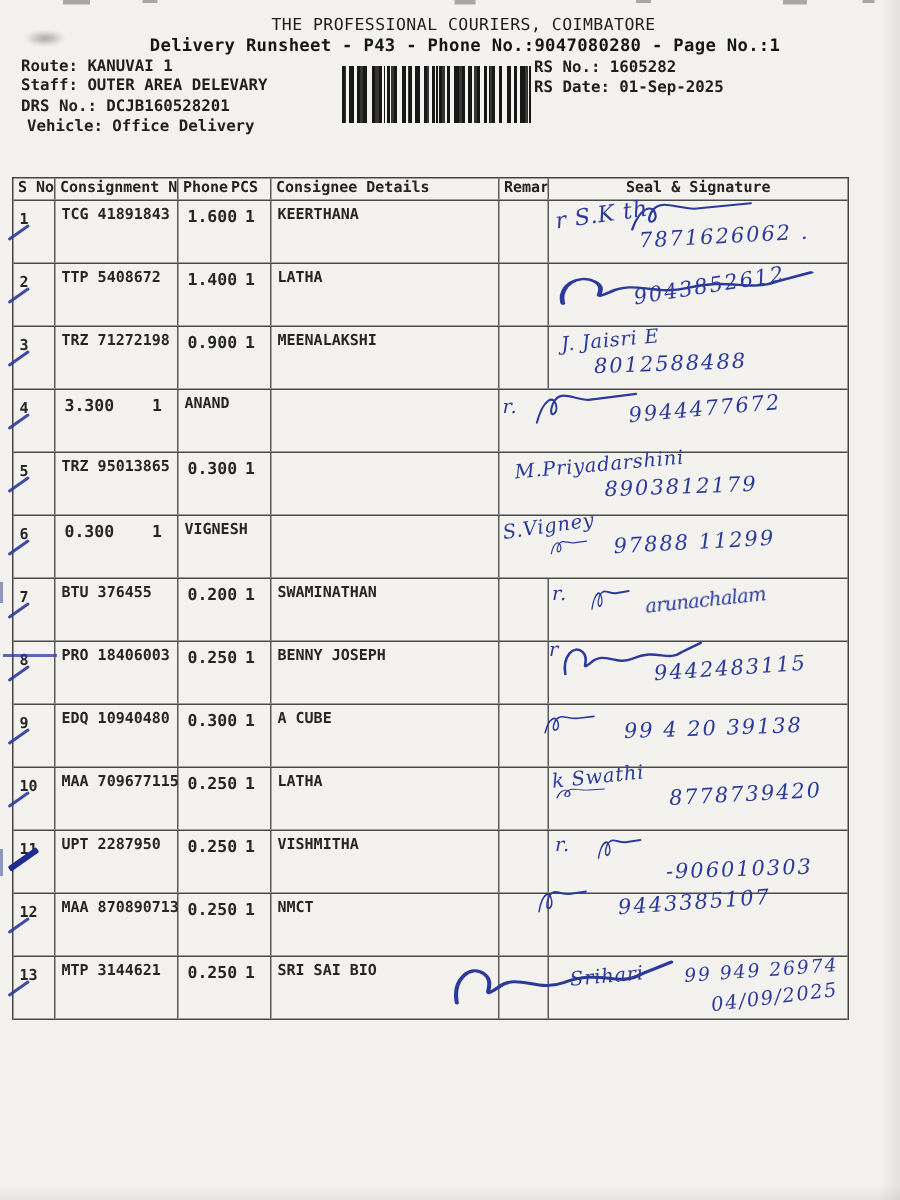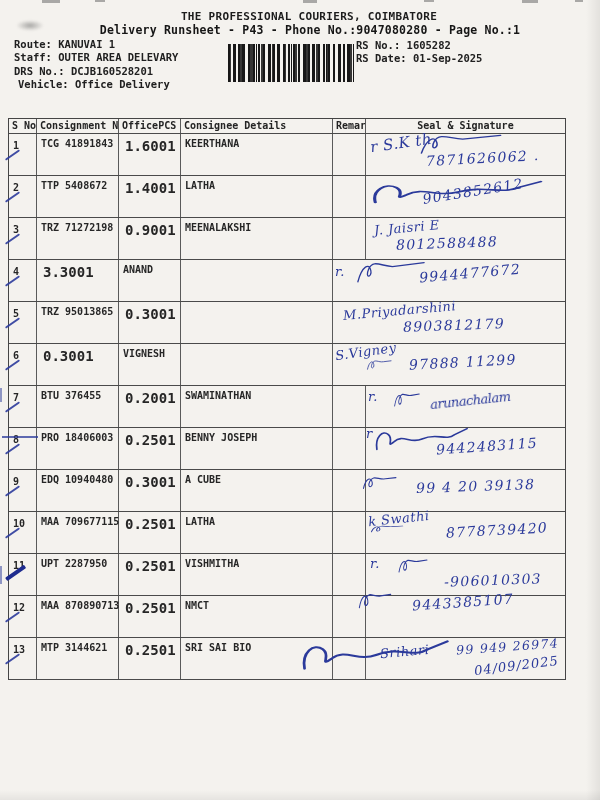--- a/index.html
+++ b/index.html
@@ -4,21 +4,21 @@
 <style>
   html,body{margin:0;padding:0;background:#d8d5d0;}
   .page{position:relative;width:600px;height:800px;background:#f4f2ee;overflow:hidden;
         font-family:"DejaVu Sans Mono","Liberation Mono",monospace;}
   .page::after{content:"";position:absolute;right:0;top:0;width:14px;height:100%;
         background:linear-gradient(to right,rgba(0,0,0,0),rgba(0,0,0,.07));pointer-events:none;}
   .page::before{content:"";position:absolute;left:0;bottom:0;width:100%;height:10px;
         background:linear-gradient(to bottom,rgba(0,0,0,0),rgba(0,0,0,.06));pointer-events:none;}
   .mono{font-family:"DejaVu Sans Mono","Liberation Mono",monospace;font-weight:700;color:#262626;}
   .abs{position:absolute;}
-  .title{top:10px;left:0;right:0;text-align:center;font-size:11px;font-weight:700;color:#1c1c1c;letter-spacing:.3px;padding-left:18px;}
+  .title{top:10px;left:0;right:0;text-align:center;font-size:11px;font-weight:400;color:#1c1c1c;letter-spacing:.3px;padding-left:18px;}
   .subtitle{top:23px;left:0;right:0;text-align:center;font-size:11.5px;font-weight:700;color:#161616;letter-spacing:.2px;margin-left:20px;}
   .info{font-size:10.5px;font-weight:700;color:#202020;}
   .i-route{left:14px;top:38px;} .i-staff{left:14px;top:51px;}
   .i-drs{left:14px;top:65px;} .i-vehicle{left:18px;top:78px;}
   .i-rsno{left:356px;top:39px;} .i-rsdate{left:356px;top:52px;}
   .barcode{left:228px;top:44px;width:126px;height:38px;
     background:
      repeating-linear-gradient(90deg,#171717 0 2px,transparent 2px 5px),
      repeating-linear-gradient(90deg,#171717 0 1px,transparent 1px 7px),
      repeating-linear-gradient(90deg,rgba(20,20,20,.85) 0 3px,transparent 3px 11px);}
@@ -27,21 +27,21 @@
   .trow,.thead{display:grid;grid-template-columns:28px 82px 62px 152px 33px 1fr;
     border-bottom:1px solid #4a4a4a;position:relative;}
   .thead{height:14px;}
   .trow{height:41px;}
   .cell{border-right:1px solid #5a5a5a;position:relative;overflow:visible;}
   .cell:last-child{border-right:none;}
   .hcell{font-size:10px;font-weight:700;color:#242424;line-height:14px;padding-left:3px;white-space:nowrap;overflow:hidden;}
   .h-weight{display:flex;justify-content:space-between;padding-right:8px;}
   .h-seal{text-align:center;padding-left:0;}
   .c-cons,.c-consignee{font-size:10px;padding:4px 0 0 4px;white-space:nowrap;}
-  .c-weight{display:flex;font-size:14px;padding:4px 10px 0 6px;}
+  .c-weight{display:flex;justify-content:space-between;font-size:11px;padding:4px 10px 0 6px;}
   .sno-txt{font-size:10px;padding:4px 0 0 4px;display:inline-block;}
   .tick{position:absolute;left:-5px;top:20px;width:17px;height:2px;background:#2b3a9b;
         transform:rotate(-35deg);border-radius:1px;opacity:.9;}
   .r8 .c-sno::after{content:"";position:absolute;left:-7px;top:8px;width:36px;height:2px;background:#2b3a9b;opacity:.75;}
   .r11 .tick{height:3.5px;width:23px;top:17px;background:#1e2c8f;opacity:1;}
   
   .hw{position:absolute;font-family:"DejaVu Serif","Liberation Serif",serif;font-style:italic;
       color:#2b3a9b;white-space:nowrap;z-index:3;}
   .s-name{font-size:13px;letter-spacing:.5px;}
   .s-phone{font-size:14px;letter-spacing:1.3px;}
@@ -129,21 +129,21 @@
   <div class="abs info i-vehicle">Vehicle: Office Delivery</div>
   <div class="abs barcode"></div>
   <div class="abs info i-rsno">RS No.: 1605282</div>
   <div class="abs info i-rsdate">RS Date: 01-Sep-2025</div>
 
   <div class="abs tbl">
     <div class="thead">
       <div class="cell hcell">S No</div>
       <div class="cell hcell">Consignment No</div>
       <div class="cell hcell h-weight">
-        <span>Office</span>
+        <span>Phone</span>
         <span>PCS</span>
       </div>
       <div class="cell hcell">Consignee Details</div>
       <div class="cell hcell">Remarks</div>
       <div class="cell hcell h-seal">Seal &amp; Signature</div>
     </div>
     <div id="rows-container">
   <div class="trow r1">
     <div class="cell c-sno">
       <span class="mono sno-txt">1</span>

